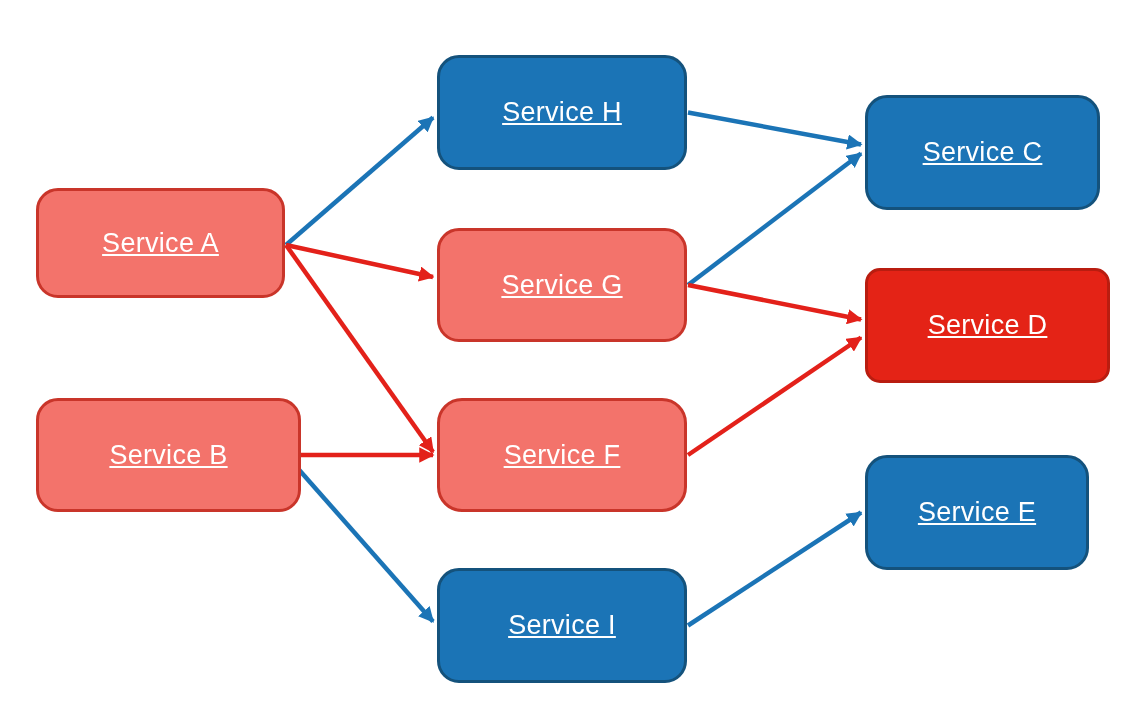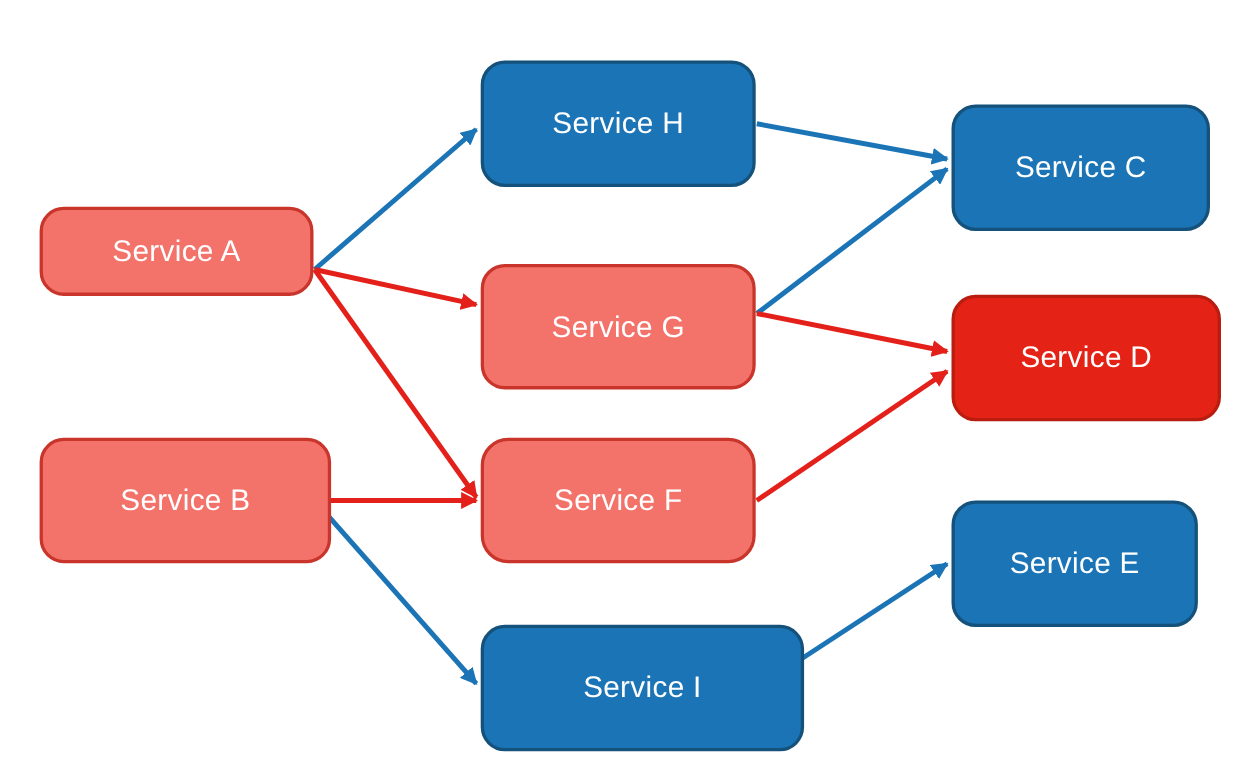--- a/index.html
+++ b/index.html
@@ -31,20 +31,21 @@
     align-items: center;
     justify-content: center;
     color: #ffffff;
     font-size: 27px;
     letter-spacing: 0.3px;
     user-select: none;
   }
   .node span {
     display: block;
     text-align: left;
+    text-decoration: underline;
   }
 </style>
 </head>
 <body>
 
 <div class="canvas">
   <svg id="edges-svg" viewBox="0 0 1132 708" xmlns="http://www.w3.org/2000/svg">
     <defs>
       <marker id="arrow-blue" viewBox="0 0 10 10" refX="9" refY="5" markerWidth="3.4" markerHeight="3.4" orient="auto-start-reverse" markerUnits="strokeWidth">
         <path id="arrow-blue-path" d="M 0 0 L 10 5 L 0 10 z" fill="#1B74B6"></path>
@@ -60,41 +61,41 @@
         <line x1="286" y1="455" x2="433" y2="455" stroke="#E3211A" stroke-width="4.5" marker-end="url(#arrow-red)"></line>
         <line x1="286" y1="455" x2="433" y2="621.5" stroke="#1B74B6" stroke-width="4.5" marker-end="url(#arrow-blue)"></line>
         <line x1="688" y1="112.5" x2="861" y2="144.5" stroke="#1B74B6" stroke-width="4.5" marker-end="url(#arrow-blue)"></line>
         <line x1="688" y1="285" x2="861" y2="153.5" stroke="#1B74B6" stroke-width="4.5" marker-end="url(#arrow-blue)"></line>
         <line x1="688" y1="285" x2="861" y2="319.5" stroke="#E3211A" stroke-width="4.5" marker-end="url(#arrow-red)"></line>
         <line x1="688" y1="455" x2="861" y2="337.5" stroke="#E3211A" stroke-width="4.5" marker-end="url(#arrow-red)"></line>
         <line x1="688" y1="625.5" x2="861" y2="512.5" stroke="#1B74B6" stroke-width="4.5" marker-end="url(#arrow-blue)"></line>
       </g>
   </svg>
   <div id="nodes-layer">
-      <div class="node" style="left: 36px; top: 188px; width: 249px; height: 81px; background: rgb(243, 115, 107); border-color: rgb(201, 53, 42); color: rgb(255, 255, 255);">
+      <div class="node" style="left: 36px; top: 188px; width: 249px; height: 110px; background: rgb(243, 115, 107); border-color: rgb(201, 53, 42); color: rgb(255, 255, 255);">
         <span>Service A</span>
       </div>
       <div class="node" style="left: 36px; top: 398px; width: 265px; height: 114px; background: rgb(243, 115, 107); border-color: rgb(201, 53, 42); color: rgb(255, 255, 255);">
         <span>Service B</span>
       </div>
       <div class="node" style="left: 437px; top: 55px; width: 250px; height: 115px; background: rgb(27, 116, 182); border-color: rgb(20, 82, 124); color: rgb(255, 255, 255);">
         <span>Service H</span>
       </div>
-      <div class="node" style="left: 437px; top: 228px; width: 250px; height: 114px; background: rgb(243, 115, 107); border-color: rgb(201, 53, 42); color: rgb(255, 255, 255); margin-top: 12px;">
+      <div class="node" style="left: 437px; top: 228px; width: 250px; height: 114px; background: rgb(243, 115, 107); border-color: rgb(201, 53, 42); color: rgb(255, 255, 255);">
         <span>Service G</span>
       </div>
       <div class="node" style="left: 437px; top: 398px; width: 250px; height: 114px; background: rgb(243, 115, 107); border-color: rgb(201, 53, 42); color: rgb(255, 255, 255); border-radius: 25px;">
         <span>Service F</span>
       </div>
-      <div class="node" style="left: 437px; top: 568px; width: 294px; height: 115px; background: rgb(27, 116, 182); border-color: rgb(20, 82, 124); color: rgb(255, 255, 255);">
+      <div class="node" style="left: 437px; top: 568px; width: 250px; height: 115px; background: rgb(27, 116, 182); border-color: rgb(20, 82, 124); color: rgb(255, 255, 255);">
         <span>Service I</span>
       </div>
       <div class="node" style="left: 865px; top: 95px; width: 235px; height: 115px; background: rgb(27, 116, 182); border-color: rgb(20, 82, 124); color: rgb(255, 255, 255);">
         <span>Service C</span>
       </div>
-      <div class="node" style="left: 865px; top: 268px; width: 245px; height: 115px; background: rgb(228, 35, 22); border-color: rgb(185, 29, 16); color: rgb(255, 255, 255);">
+      <div class="node" style="left: 865px; top: 268px; width: 245px; height: 115px; background: rgb(228, 35, 22); border-color: rgb(185, 29, 16); color: rgb(255, 255, 255); border-radius: 15px;">
         <span>Service D</span>
       </div>
       <div class="node" style="left: 865px; top: 455px; width: 224px; height: 115px; background: rgb(27, 116, 182); border-color: rgb(20, 82, 124); color: rgb(255, 255, 255);">
         <span>Service E</span>
       </div>
     </div>
 </div>
 
 </body></html>

